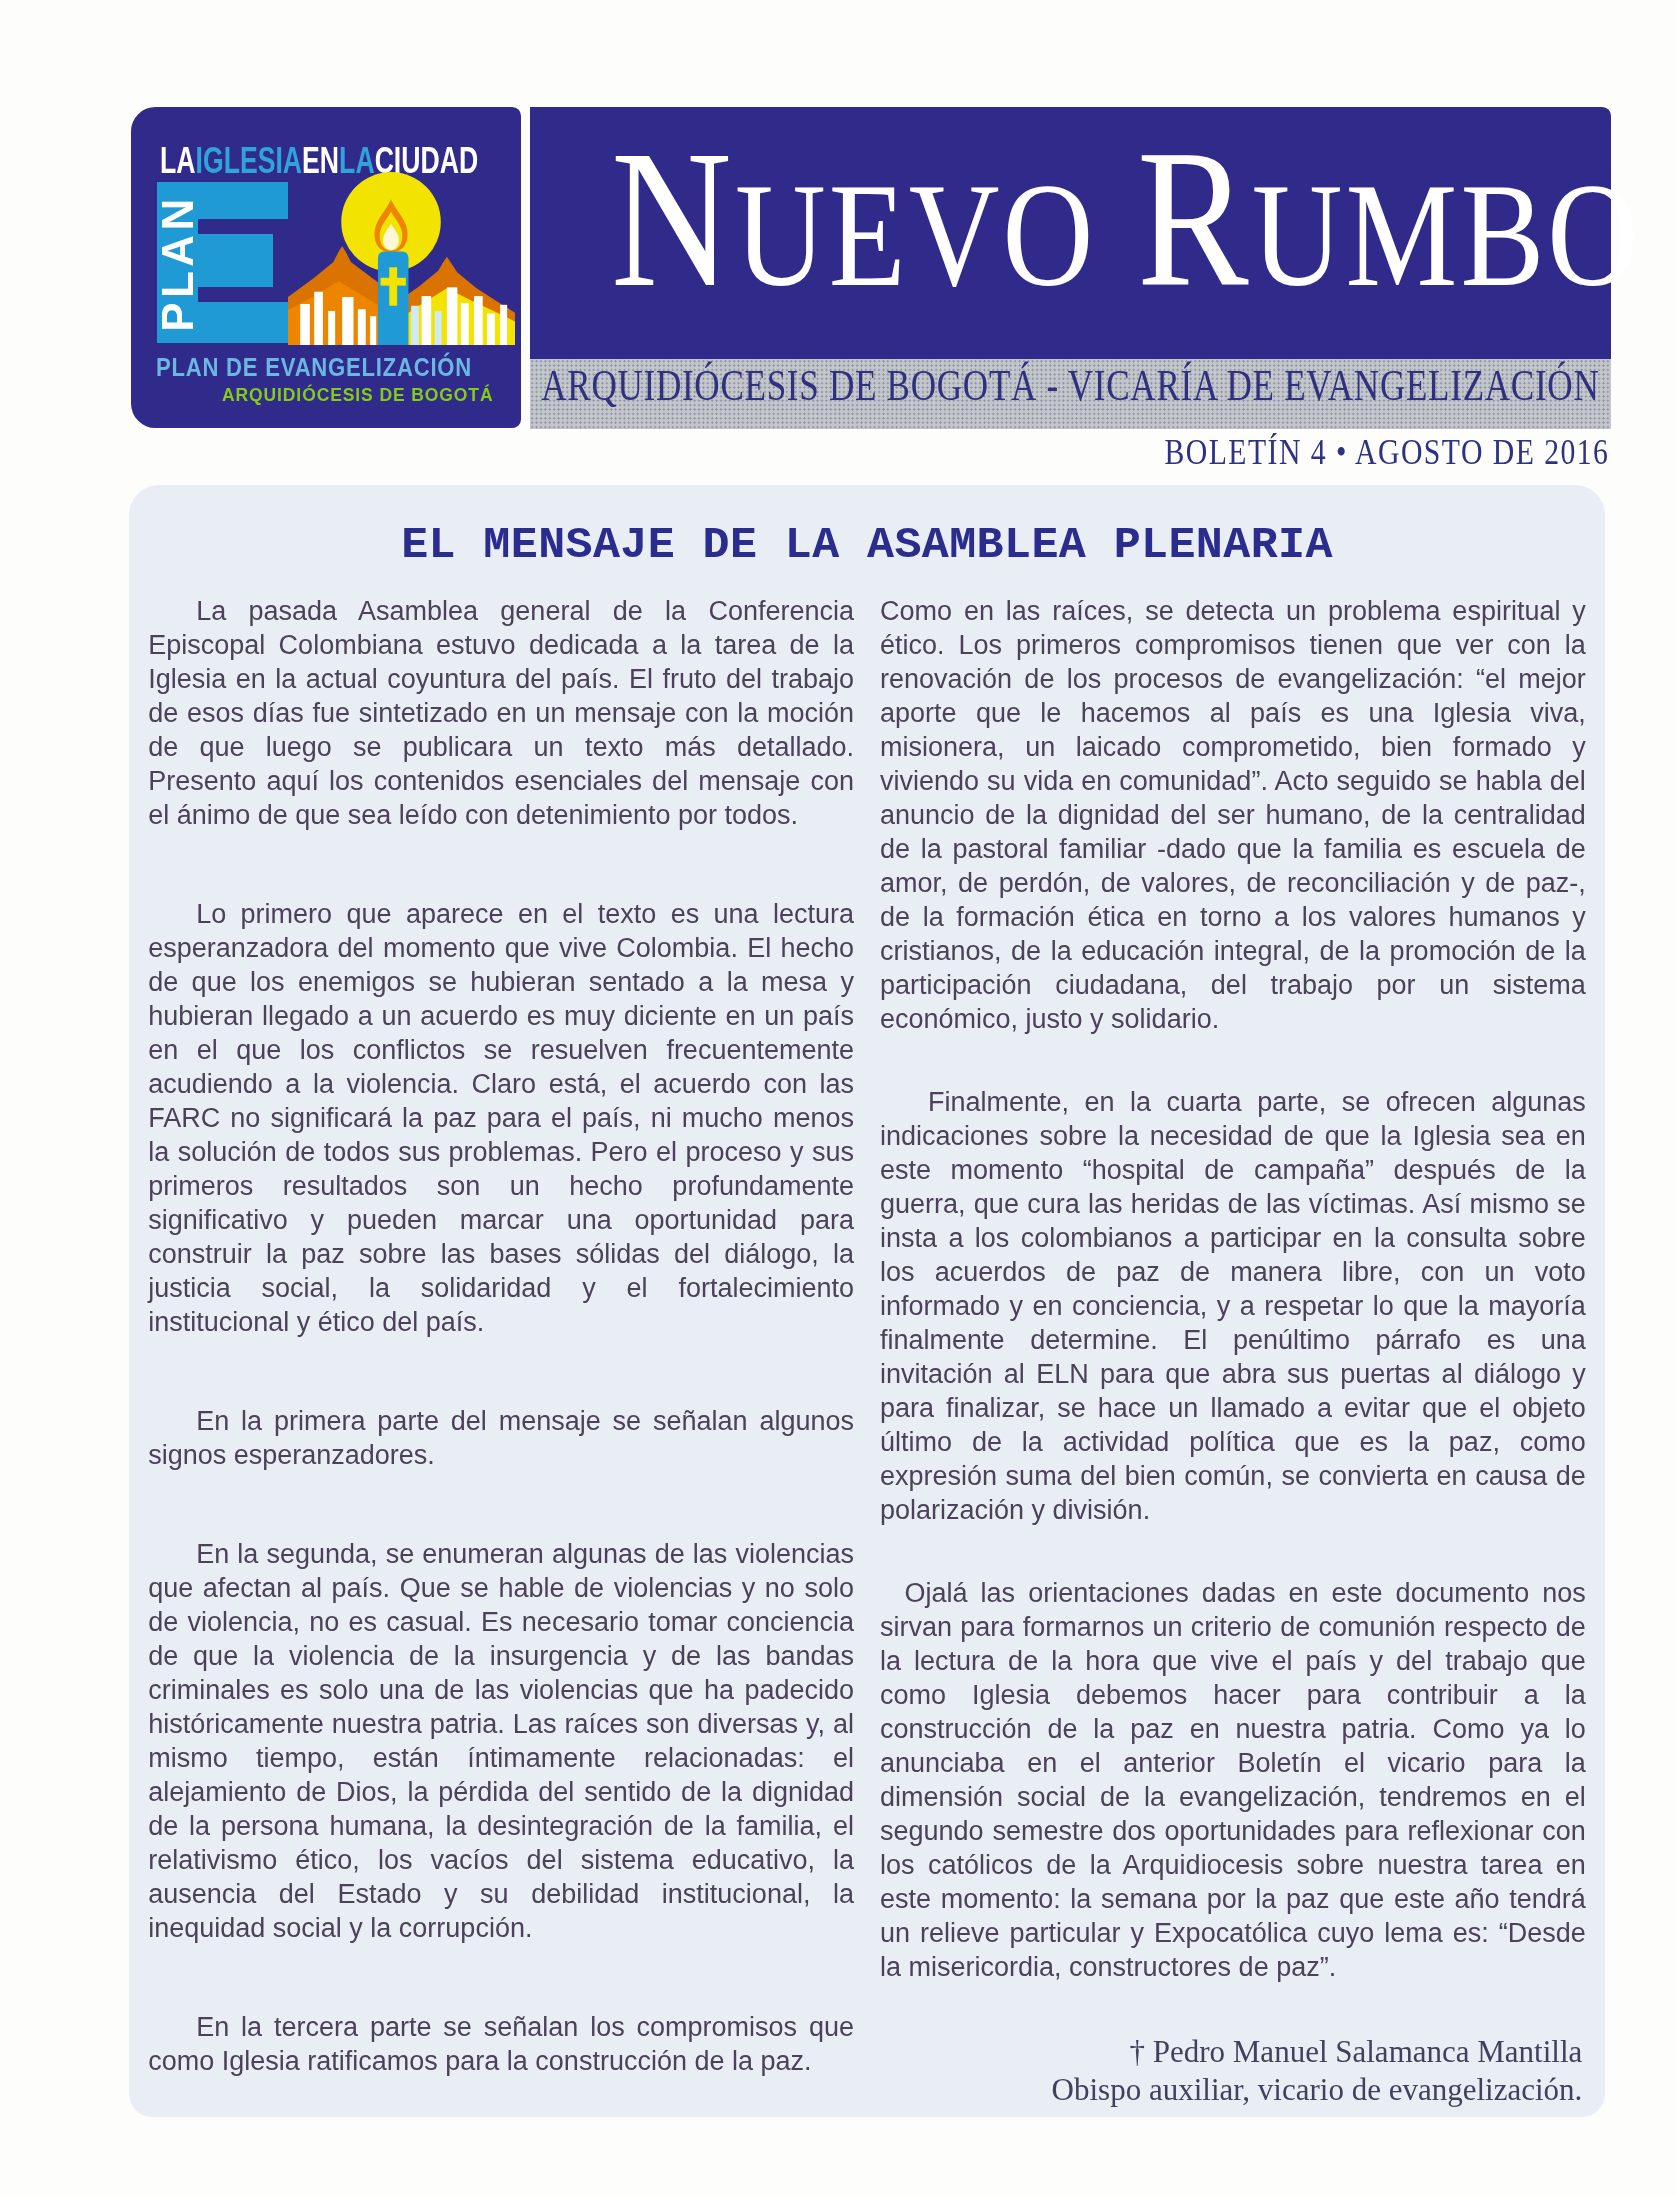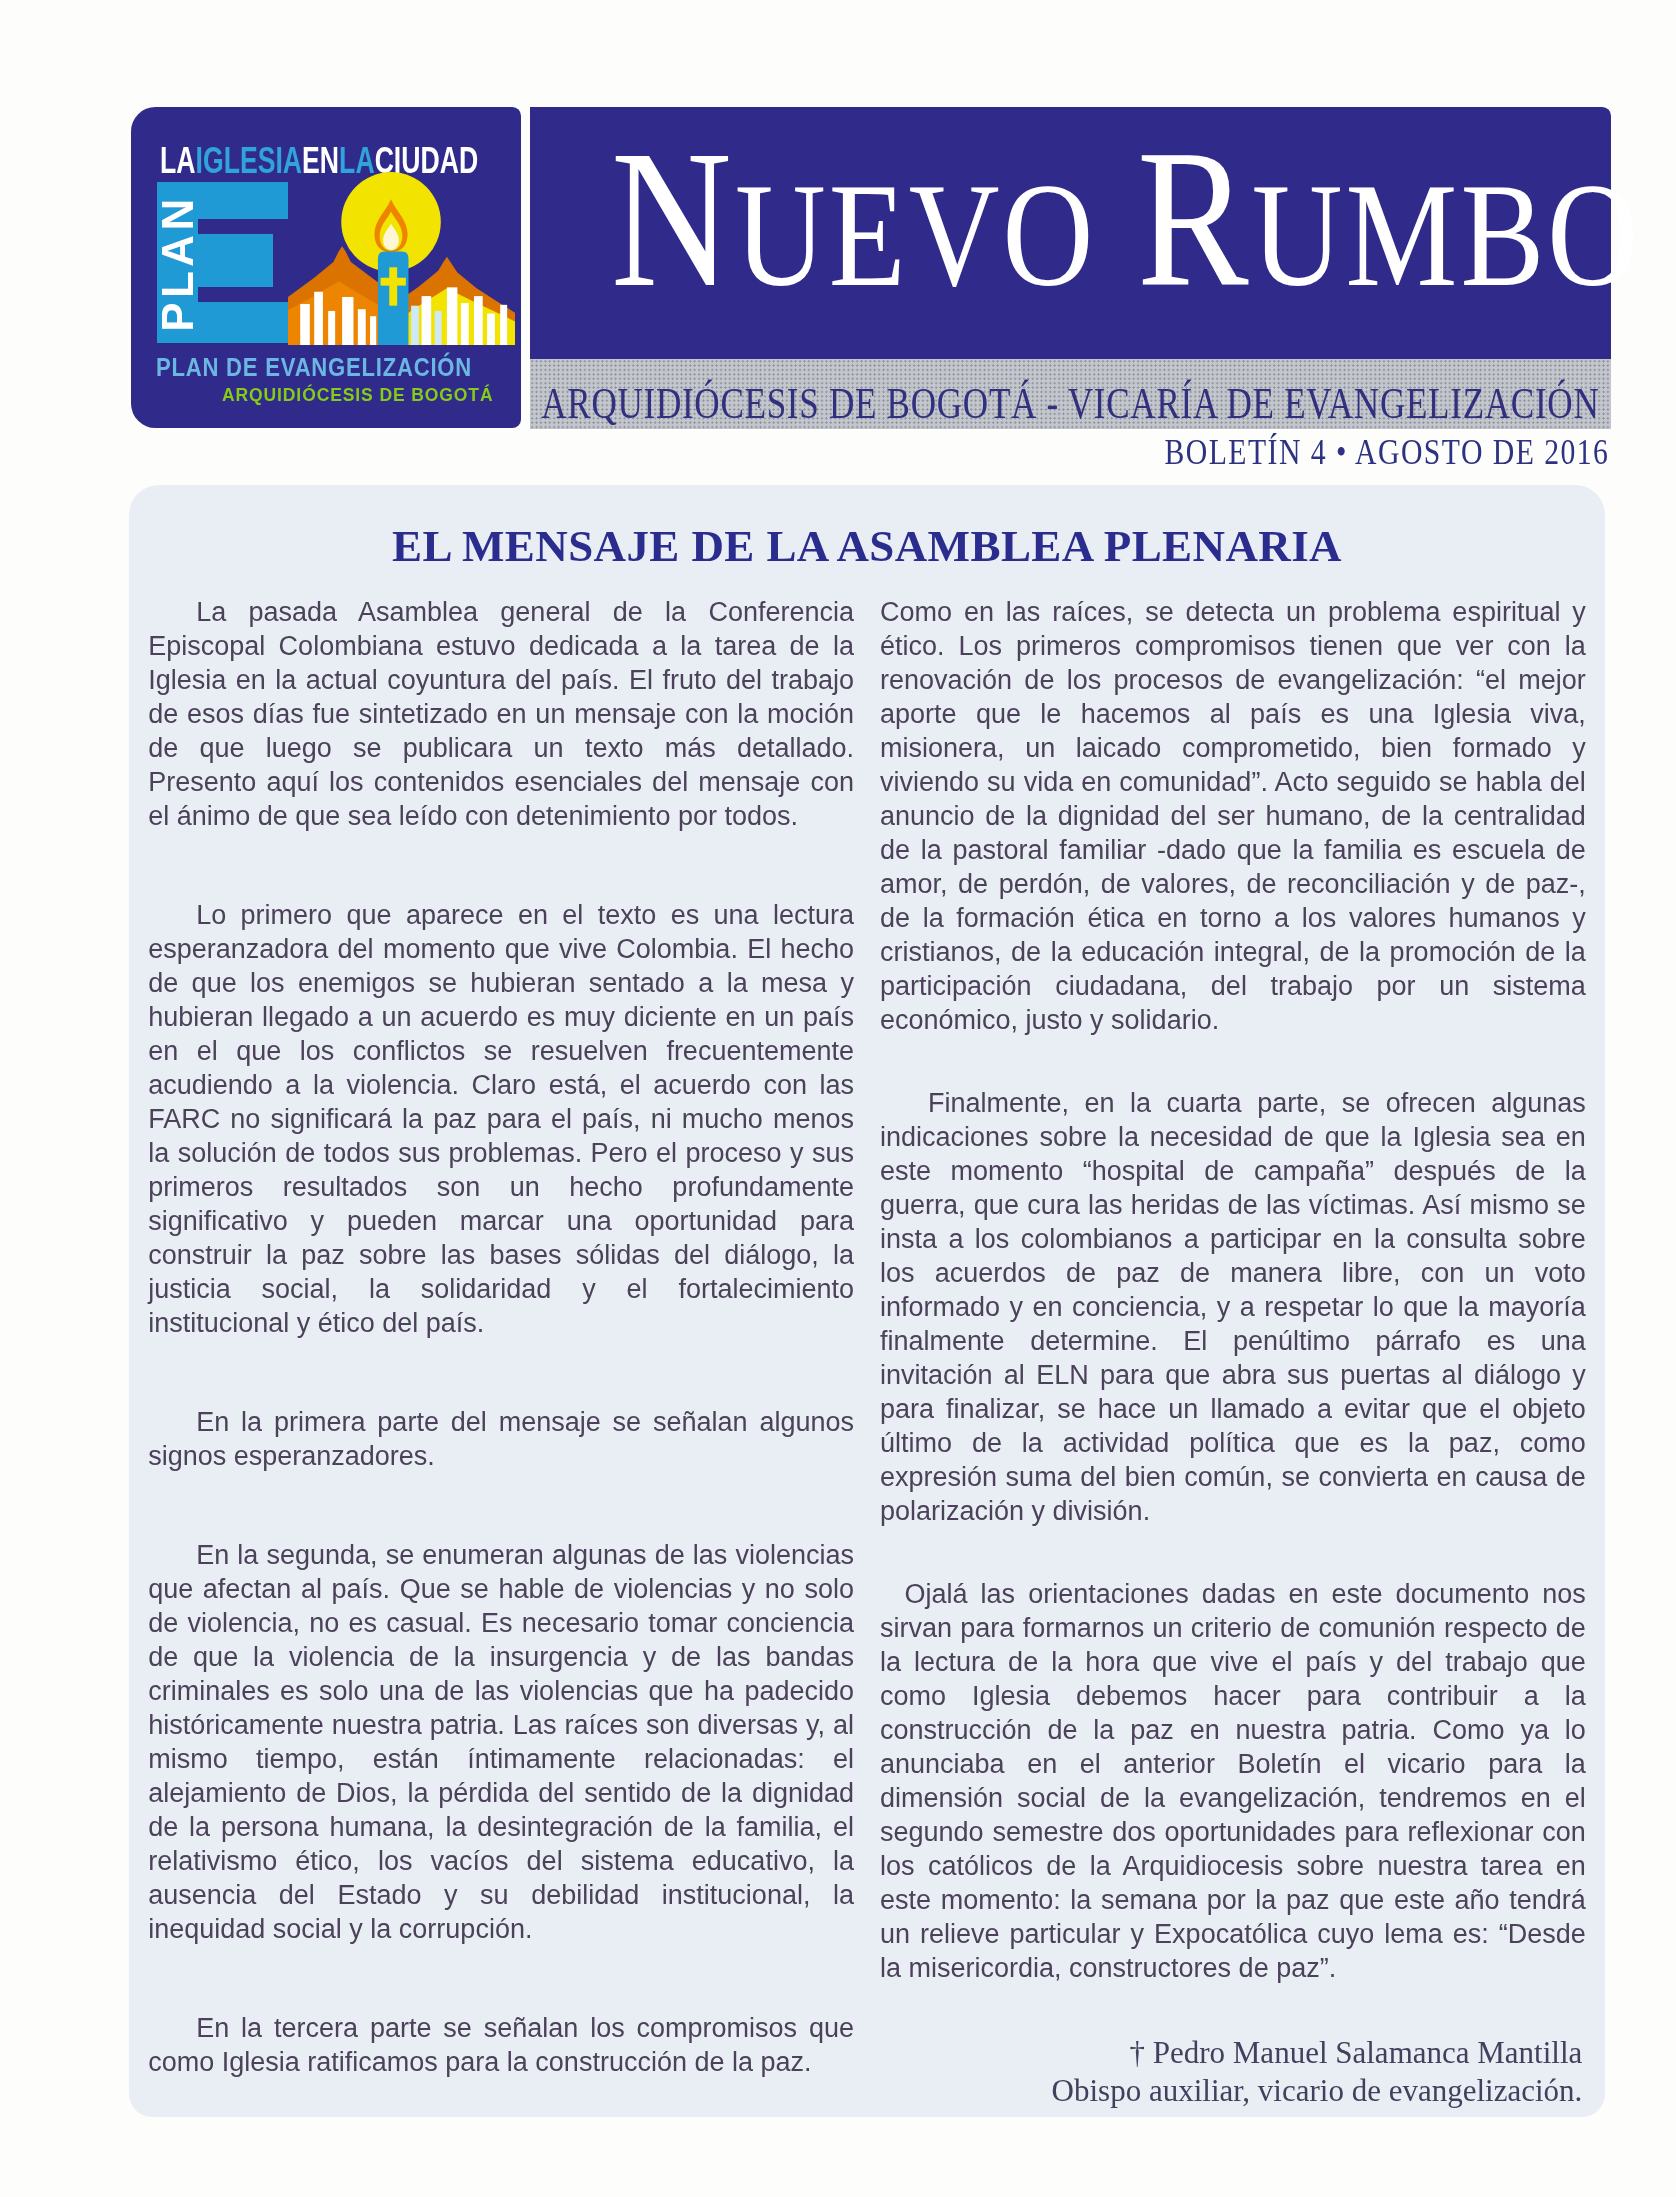--- a/index.html
+++ b/index.html
@@ -83,21 +83,21 @@
     letter-spacing:3.5px;line-height:1;
   }
   .banner-title .init{font-size:197px;}
   .banner-title .rest{font-size:148px;}
   .banner-title .wordgap{display:inline-block;width:48px;}
   .banner-gray{
     position:relative;width:100%;height:70px;
     background-color:var(--gray_bar);
     background-image:radial-gradient(circle,var(--gray_dot) 1px,rgba(0,0,0,0) 1.2px);
     background-size:4.4px 4.4px;
-    display:flex;align-items:flex-end;justify-content:center;
+    display:flex;align-items:flex-start;justify-content:center;
   }
   .banner-gray span{
     font-family:"Liberation Serif",serif;color:var(--subtitle_text);
     font-size:45px;letter-spacing:0.9px;white-space:nowrap;
     transform:scaleX(0.78);transform-origin:center;
   }
 
   .issue-line{
     position:absolute;top:433px;right:68px;
     font-family:"Liberation Serif",serif;color:var(--issue_text);
@@ -107,21 +107,21 @@
 
   
   .panel{
     position:absolute;left:129px;top:485px;width:1476px;height:1632px;
     background:var(--panel_bg);
     border-radius:30px 30px 23px 23px;
     padding:23px 17.5px 0 17.5px;
   }
   .title{
     margin:12.2px 0 23px 0;text-align:center;
-    font-family:Liberation Serif, serif;font-weight:bold;
+    font-family:Liberation Mono, monospace;font-weight:bold;
     font-size:45px;letter-spacing:0.4px;color:var(--title_text);
   }
   .cols{display:flex;gap:26px;padding:0 1.7px;}
   .col{width:50%;}
   .col p{
     margin:0 0 65px 0;
     text-indent:48px;text-align:justify;
     font-size:27px;line-height:34px;color:var(--body_text);
   }
   .col.right p{margin-bottom:49px;}

